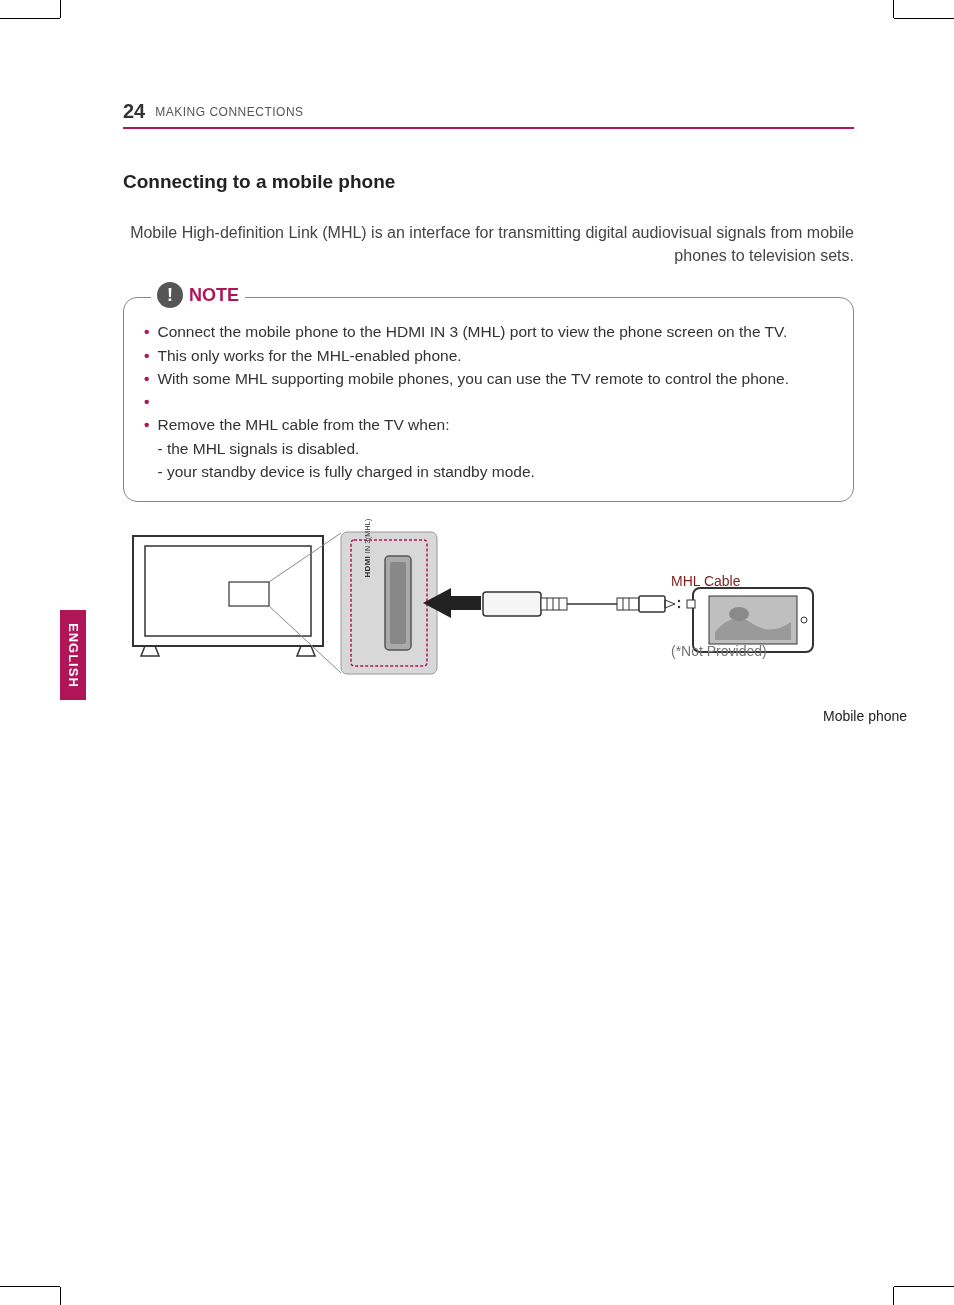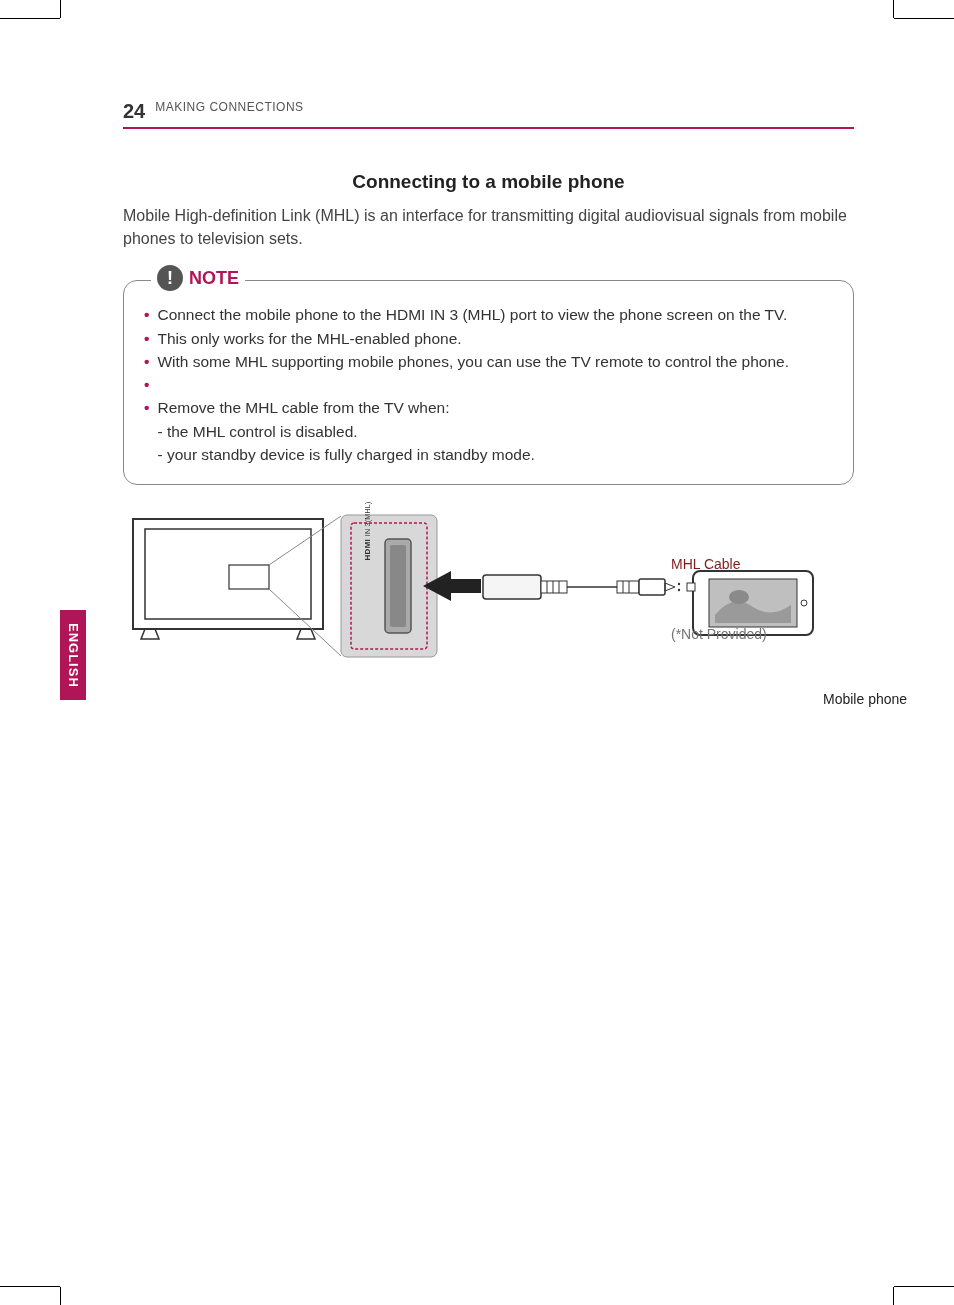--- a/index.html
+++ b/index.html
@@ -31,45 +31,45 @@
     .page {
       position: absolute;
       top: 100px;
       left: 123px;
       right: 100px;
     }
     .header {
       border-bottom: 2px solid #b01657;
       padding-bottom: 4px;
       display: flex;
-      align-items: flex-start;
+      align-items: center;
       gap: 10px;
     }
     .page-number {
       font-size: 20px;
       font-weight: 600;
       color: #333;
     }
     .section-title {
       font-size: 12px;
       letter-spacing: 0.5px;
       color: #555;
     }
     .subheading {
       margin-top: 42px;
       font-size: 19px;
       font-weight: 600;
       color: #222;
-      text-align: center;
     }
     .intro {
-      margin-top: 11px;
+      margin-top: 28px;
       font-size: 16px;
       line-height: 1.45;
       color: #444;
+      text-align: right;
     }
     .note-box-wrapper {
       margin-top: 30px;
       position: relative;
     }
     .note-badge {
       position: absolute;
       top: -15px;
       left: 28px;
       background: #fff;
@@ -227,21 +227,21 @@
             <span class="bullet">•</span>
             <span>With some MHL supporting mobile phones, you can use the TV remote to control the phone.</span>
           </li>
         <li>
             <span class="bullet">•</span>
           </li>
         <li>
             <span class="bullet">•</span>
           <span>
             <span>Remove the MHL cable from the TV when:</span>
-            <div class="sub-lines">- the MHL control is disabled.</div>
+            <div class="sub-lines">- the MHL signals is disabled.</div>
             <div class="sub-lines">- your standby device is fully charged in standby mode.</div>
           </span>
         </li>
       </ul>
     </div>
   </div>
 
   <div class="diagram">
     <svg width="740" height="210" viewBox="0 0 740 210">
 

